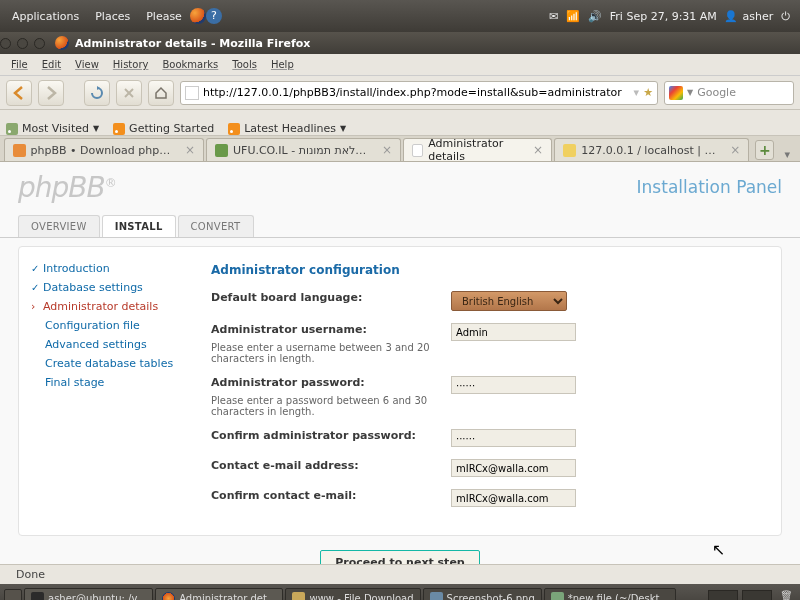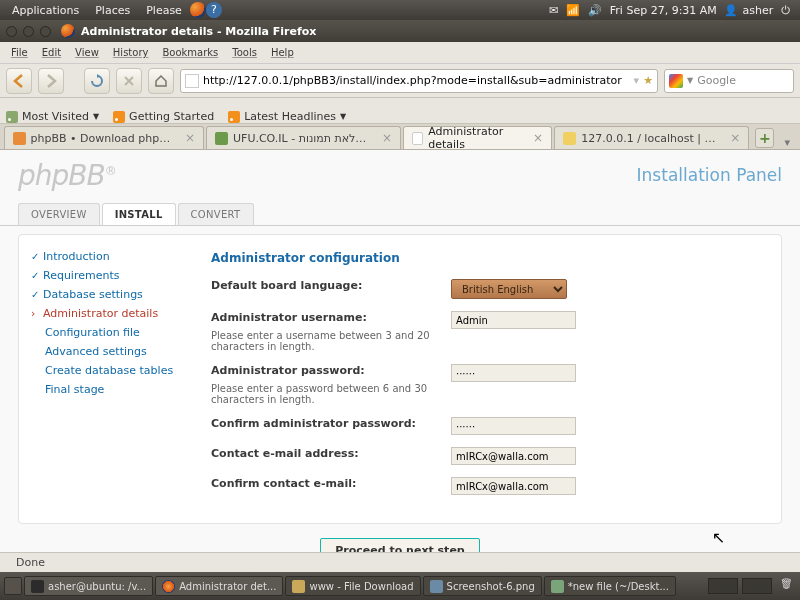--- a/index.html
+++ b/index.html
@@ -1,27 +1,27 @@
 <!DOCTYPE html>
 <html><head>
 <meta charset="utf-8">
 <style>
 * { margin: 0; padding: 0; box-sizing: border-box; font-family: "DejaVu Sans", "Liberation Sans", sans-serif; }
 body { width: 800px; height: 600px; overflow: hidden; background: #3c3b37; }
 
 
-.gnome-top { height: 20px; background: linear-gradient(#595651,#3e3b36); color: #eee; display: flex; align-items: center; font-size: 11px; padding: 0 4px; }
+.gnome-top { height: 32px; background: linear-gradient(#595651,#3e3b36); color: #eee; display: flex; align-items: center; font-size: 11px; padding: 0 4px; }
 .gnome-top .menu-item { padding: 0 8px; cursor: default; }
 .gnome-top .spacer { flex: 1; }
 .gnome-top .tray { display: flex; align-items: center; gap: 8px; padding-right: 6px; }
 .gnome-top .ff-icon, .gnome-top .help-icon { width:16px; height:16px; border-radius:50%; }
 .gnome-top .ff-icon { background: radial-gradient(circle at 30% 30%, #f7a33b, #d8551a 60%, #213a6b 62%); }
 
 
-.win-title { height: 22px; background: linear-gradient(#57534c,#403d38); display: flex; align-items: center; color: #fff; font-size: 11px; font-weight: bold; padding-left: 6px; gap:6px; }
+.win-title { height: 22px; background: linear-gradient(#57534c,#403d38); display: flex; align-items: center; color: #fff; font-size: 11px; font-weight: bold; gap:6px; }
 .win-title .win-btn { width:11px; height:11px; border-radius:50%; background:#4a4741; border:1px solid #2a2824; }
 .win-title .ff-small { width:14px; height:14px; border-radius:50%; background: radial-gradient(circle at 30% 30%, #f7a33b, #d8551a 60%, #213a6b 62%); margin-left:4px;}
 
 
 .ff-menubar { height: 22px; background: #e9e6df; color:#3a3a3a; display:flex; align-items:center; font-size:10px; padding:0 4px; border-bottom:1px solid #ccc; }
 .ff-menubar span { padding:0 7px; text-decoration: underline; text-decoration-color:#999; cursor:default; }
 
 
 .ff-toolbar { height: 34px; background:#e9e6df; display:flex; align-items:center; padding:0 6px; gap:6px; border-bottom:1px solid #c7c3b9; }
 .nav-btn { width:26px; height:26px; border-radius:4px; display:flex; align-items:center; justify-content:center; background:linear-gradient(#faf8f2,#e1ddd2); border:1px solid #c9c4b7; }
@@ -224,21 +224,20 @@
   </div>
   <div class="install-tabs">
     <div class="itab">OVERVIEW</div>
     <div class="itab active">INSTALL</div>
     <div class="itab">CONVERT</div>
   </div>
   <div class="install-body">
     <div class="panel-box">
       <div class="sidebar">
         <div class="snav done">Introduction</div>
-        <div class="snav done">Requirements</div>
         <div class="snav done">Database settings</div>
         <div class="snav current">Administrator details</div>
         <div class="snav sub">Configuration file</div>
         <div class="snav sub">Advanced settings</div>
         <div class="snav sub">Create database tables</div>
         <div class="snav sub">Final stage</div>
       </div>
       <div class="main-form">
         <div class="section-title">Administrator configuration</div>
 

